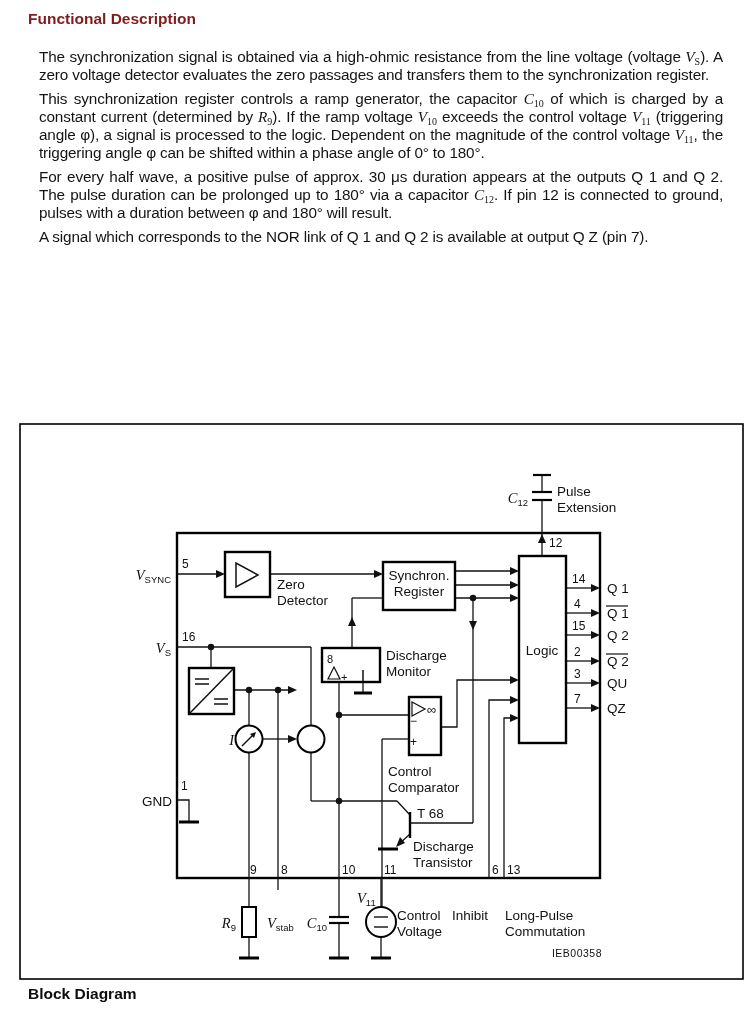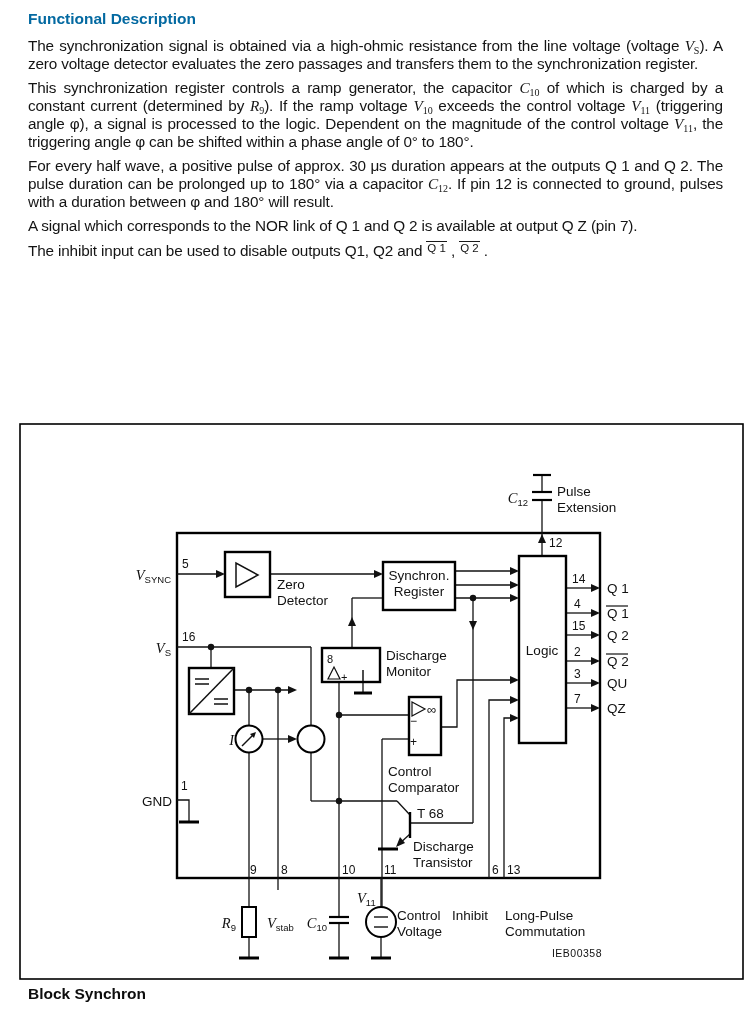--- a/index.html
+++ b/index.html
@@ -1,22 +1,22 @@
 <!DOCTYPE html>
 <html><head>
 <meta charset="utf-8">
 <style>
   html,body{margin:0;padding:0;}
   body{
     width:751px;height:1012px;position:relative;overflow:hidden;background:#fff;
     font-family:"Liberation Sans",sans-serif;color:#141414;
   }
   .text-block{position:absolute;left:28px;top:10px;width:695px;}
-  .doc-title{font-size:15.5px;font-weight:bold;margin:0 0 9px 0;color:#0369a1;}
-  .para{font-size:15.3px;line-height:18px;letter-spacing:-0.15px;text-align:justify;margin:0 0 6px 0;}
+  .doc-title{font-size:15.5px;font-weight:bold;margin:0 0 20px 0;color:#7f1d1d;}
+  .para{font-size:15.3px;line-height:18px;letter-spacing:-0.15px;text-align:justify;margin:0 0 6px 11px;}
   i.var{font-family:"Liberation Serif",serif;font-style:italic;}
   i.var sub{font-size:10px;font-style:normal;letter-spacing:0;vertical-align:-3px;line-height:0;}
   .ovl{display:inline-block;font-size:11.5px;line-height:1.05;border-top:1.4px solid #1a1a1a;
        vertical-align:4px;padding:0 1px;letter-spacing:0;}
   .bottom-title{position:absolute;left:28px;top:985px;font-size:15.5px;font-weight:bold;color:#0d0d0d;}
   svg text{font-family:"Liberation Sans",sans-serif;fill:#111;}
   svg .blab{font-size:13.5px;}
   svg .pin{font-size:12px;}
   svg .pinS{font-size:11px;}
   svg .ser{font-family:"Liberation Serif",serif;font-style:italic;font-size:14.5px;}
@@ -27,21 +27,20 @@
 </head>
 <body>
 
 <div class="text-block">
   <h1 class="doc-title">Functional Description</h1>
   <div id="paras">
       <p class="para">The synchronization signal is obtained via a high-ohmic resistance from the line voltage (voltage <i class="var">V<sub>S</sub></i>). A zero voltage detector evaluates the zero passages and transfers them to the synchronization register.</p>
       <p class="para">This synchronization register controls a ramp generator, the capacitor <i class="var">C<sub>10</sub></i> of which is charged by a constant current (determined by <i class="var">R<sub>9</sub></i>). If the ramp voltage <i class="var">V<sub>10</sub></i> exceeds the control voltage <i class="var">V<sub>11</sub></i> (triggering angle φ), a signal is processed to the logic. Dependent on the magnitude of the control voltage <i class="var">V<sub>11</sub></i>, the triggering angle φ can be shifted within a phase angle of 0°  to 180°.</p>
       <p class="para">For every half wave, a positive pulse of approx. 30 μs duration appears at the outputs Q 1 and Q 2. The pulse duration can be prolonged up to 180°  via a capacitor <i class="var">C<sub>12</sub></i>. If pin 12 is connected to ground, pulses with a duration between φ and 180° will result.</p>
       <p class="para">A signal which corresponds to the NOR link of Q 1 and Q 2 is available at output Q Z (pin 7).</p>
-      <p class="para">The inhibit input can be used to disable outputs  Q1,  Q2 and <span class="ovl">Q 1</span> , <span class="ovl">Q 2</span> .</p>
     </div>
 </div>
 
 <svg width="751" height="1012" viewBox="0 0 751 1012" style="position:absolute;left:0;top:0;" xmlns="http://www.w3.org/2000/svg">
 
   <rect x="20" y="424" width="723" height="555" fill="none" stroke="#000" stroke-width="1.6"></rect>
 
   <rect x="177" y="533" width="423" height="345" fill="none" stroke="#000" stroke-width="2.4"></rect>
 
   <g stroke="#111" stroke-width="1.3" fill="none">
@@ -232,13 +231,13 @@
   <text class="blab" x="607" y="593">Q 1</text>
   <text class="blab" x="607" y="618">Q 1</text>
   <line x1="606" y1="606" x2="628" y2="606" stroke="#111" stroke-width="1.2"></line>
   <text class="blab" x="607" y="640">Q 2</text>
   <text class="blab" x="607" y="666">Q 2</text>
   <line x1="606" y1="654" x2="628" y2="654" stroke="#111" stroke-width="1.2"></line>
   <text class="blab" x="607" y="688">QU</text>
   <text class="blab" x="607" y="713">QZ</text>
 </svg>
 
-<div class="bottom-title">Block Synchron</div>
+<div class="bottom-title">Block Diagram</div>
 
 </body></html>

